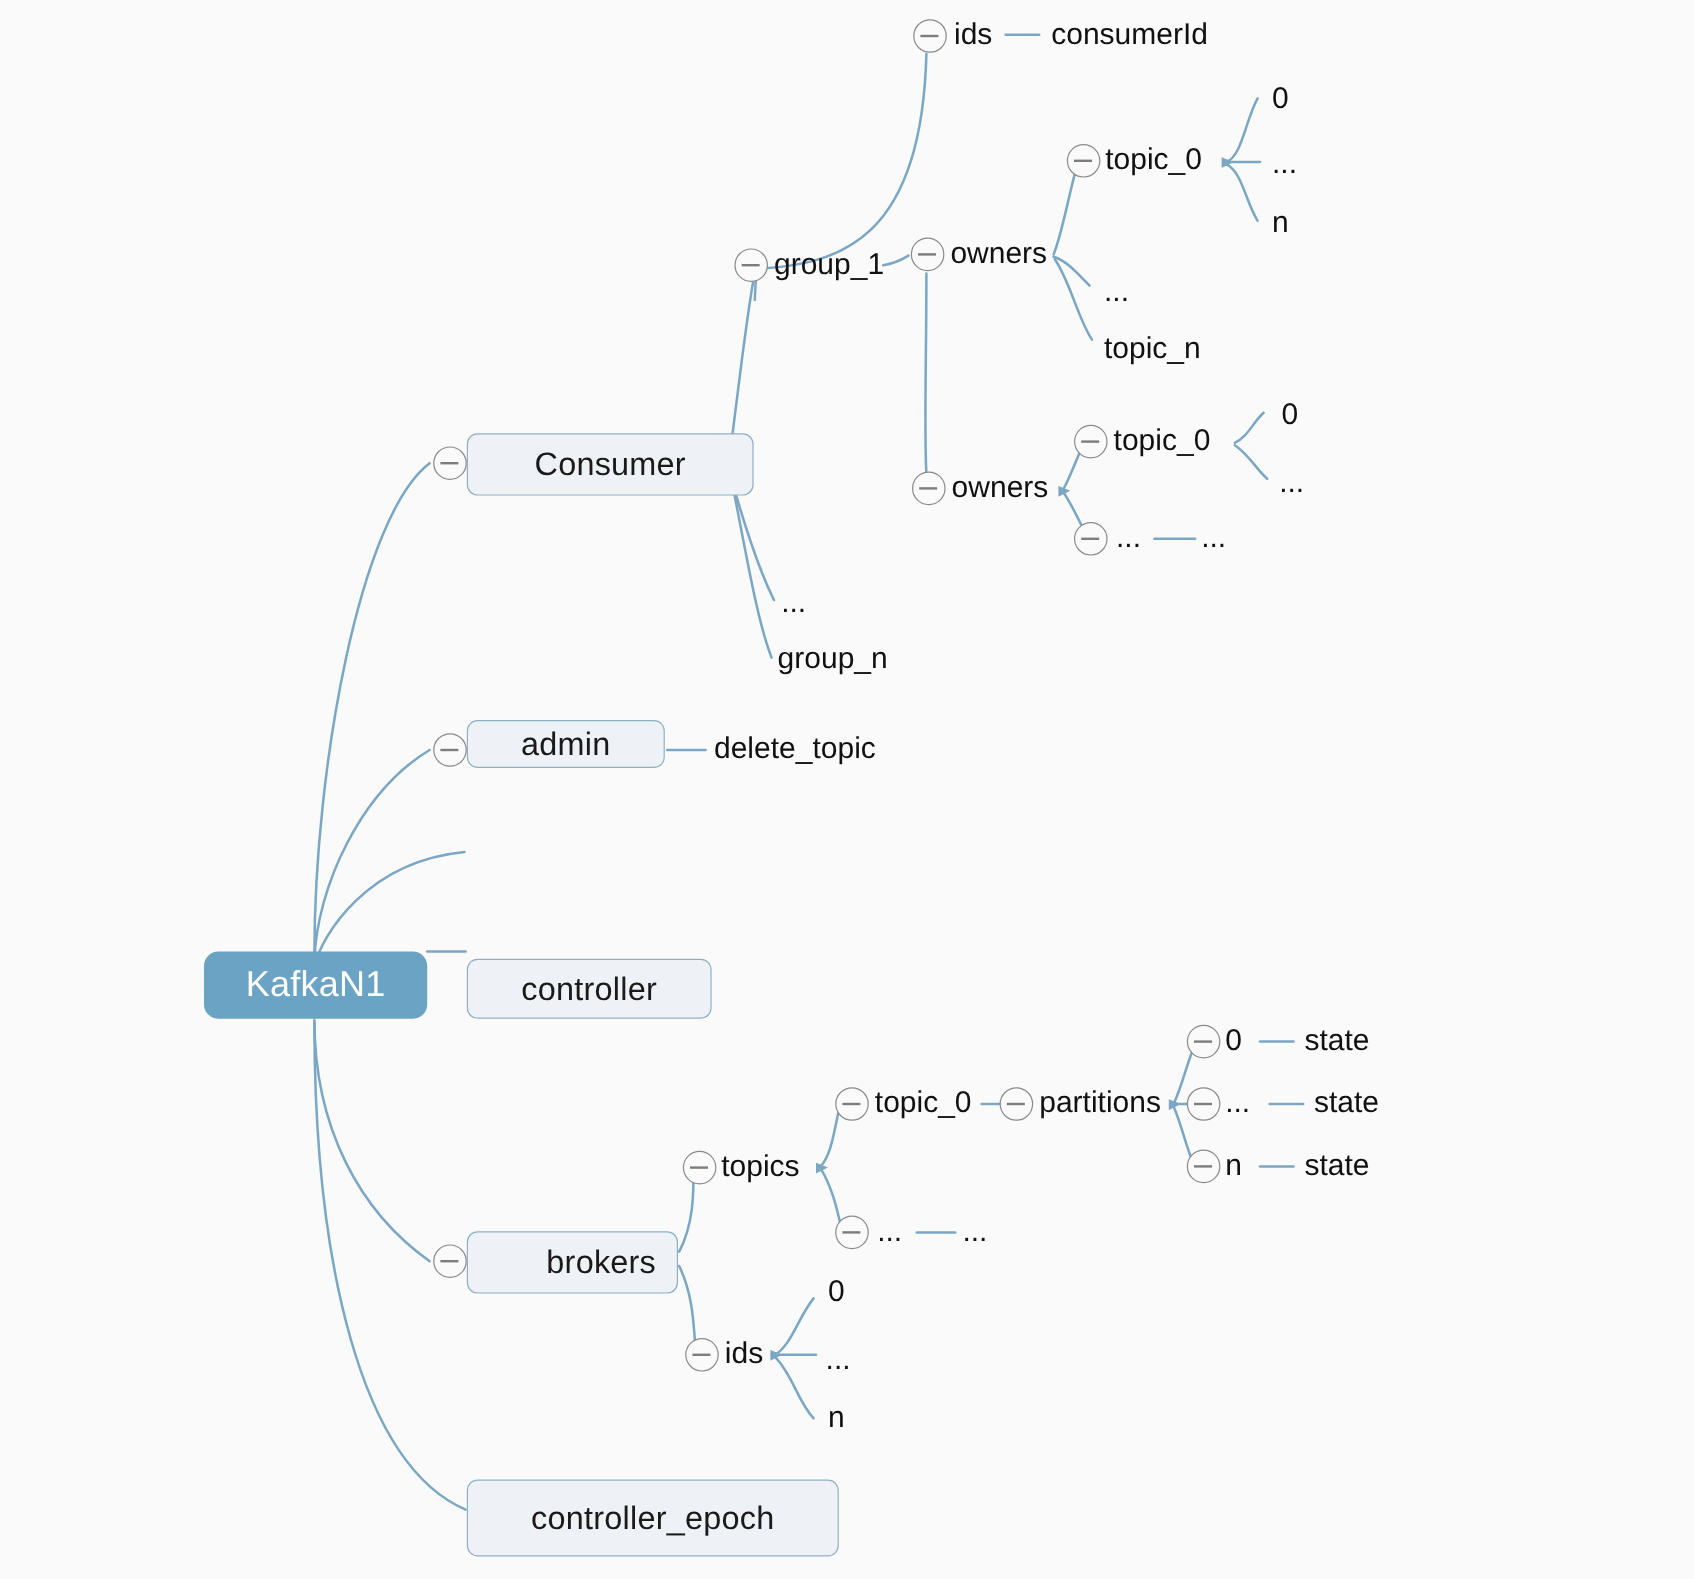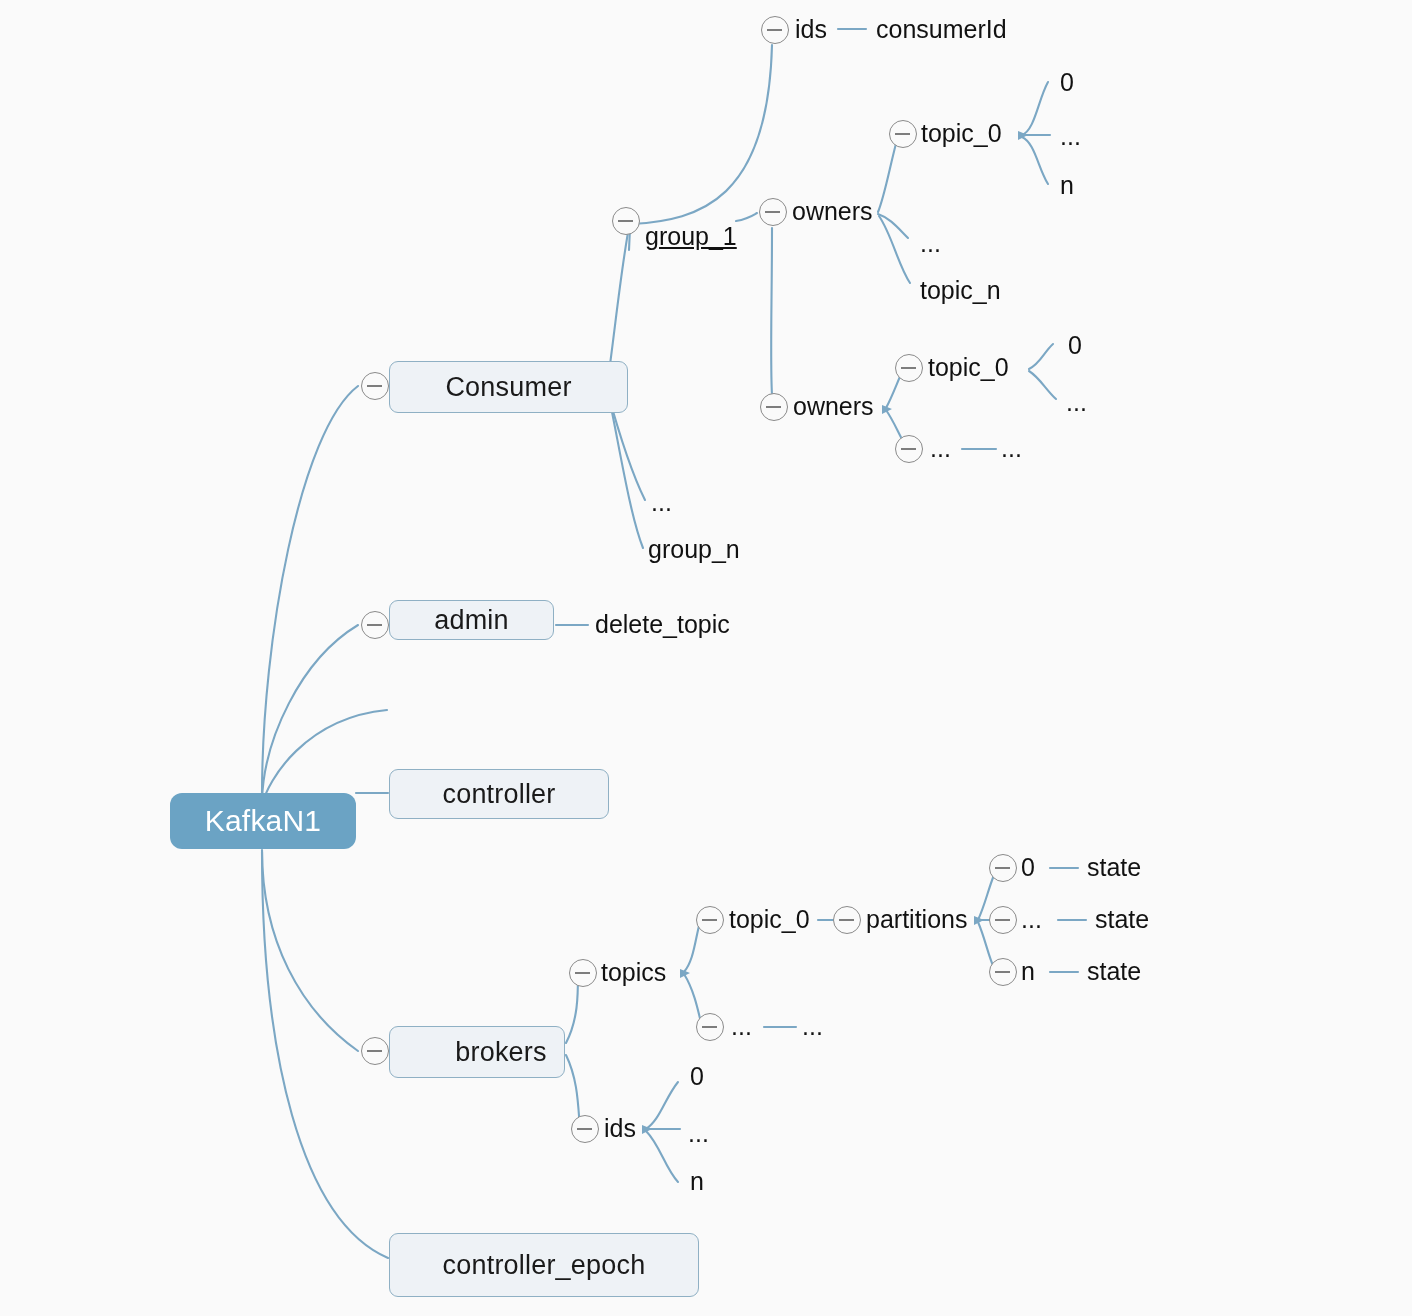--- a/index.html
+++ b/index.html
@@ -147,39 +147,39 @@
     <span>Consumer</span>
   </div>
   <div class="toggle" style="left:361px;top:372px;"></div>
 
   <div class="node-box" style="left:389px;top:600px;width:165px;height:40px;font-size:27px;">
     <span>admin</span>
   </div>
   <div class="toggle" style="left:361px;top:611px;"></div>
 
 
-  <div class="node-box" style="left:389px;top:769px;width:220px;height:50px;font-size:27px;align-items:center;">
+  <div class="node-box" style="left:389px;top:799px;width:204px;height:50px;font-size:27px;align-items:center;">
     <span>controller</span>
   </div>
 
   <div class="node-box" style="left:389px;top:1026px;width:176px;height:52px;font-size:27px;padding-left:48px;">
     <span>brokers</span>
   </div>
   <div class="toggle" style="left:361px;top:1037px;"></div>
 
   <div class="node-box" style="left:389px;top:1233px;width:310px;height:64px;font-size:27px;">
     <span>controller_epoch</span>
   </div>
 
   <div class="plain-label" style="left:795px;top:17px;font-size:25px;">ids</div>
   <div class="toggle" style="left:761px;top:16px;"></div>
 
   <div class="plain-label" style="left:876px;top:17px;font-size:25px;">consumerId</div>
 
-  <div class="plain-label" style="left:645px;top:224px;font-size:25px;text-decoration:underline;">group_1</div>
+  <div class="plain-label" style="left:645px;top:208px;font-size:25px;">group_1</div>
   <div class="toggle" style="left:612px;top:207px;"></div>
 
   <div class="plain-label" style="left:792px;top:199px;font-size:25px;">owners</div>
   <div class="toggle" style="left:759px;top:198px;"></div>
 
   <div class="plain-label" style="left:921px;top:121px;font-size:25px;">topic_0</div>
   <div class="toggle" style="left:889px;top:120px;"></div>
 
   <div class="plain-label" style="left:1060px;top:70px;font-size:25px;">0</div>
   <div class="plain-label" style="left:1060px;top:124px;font-size:25px;">...</div>

